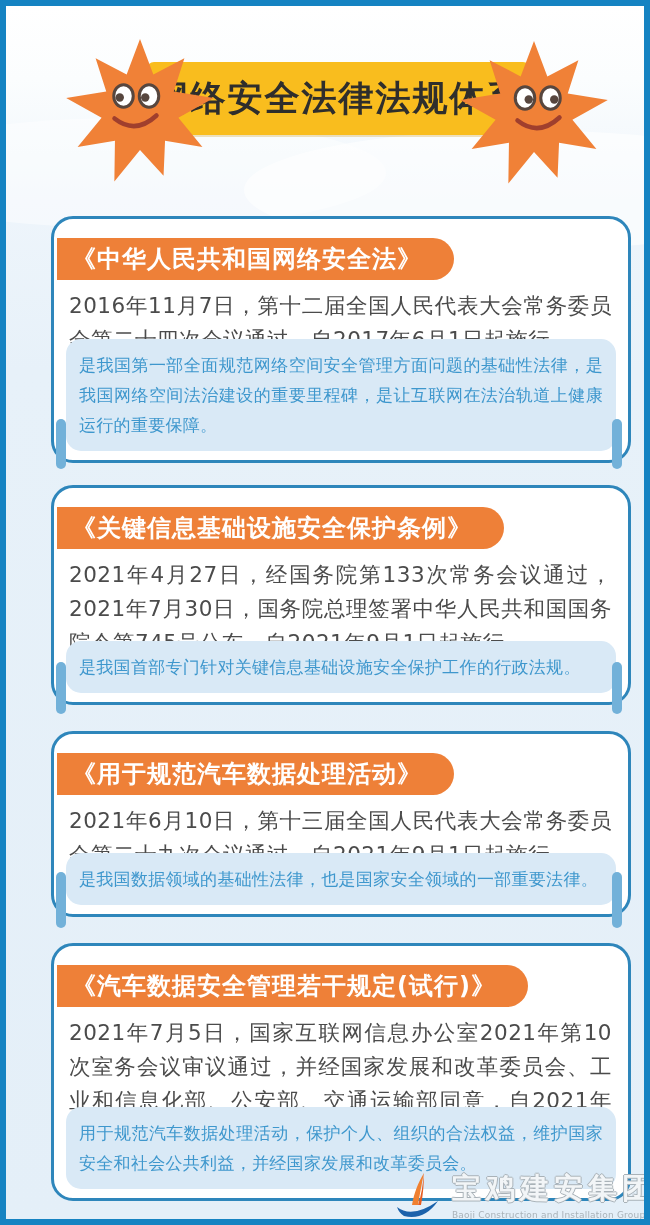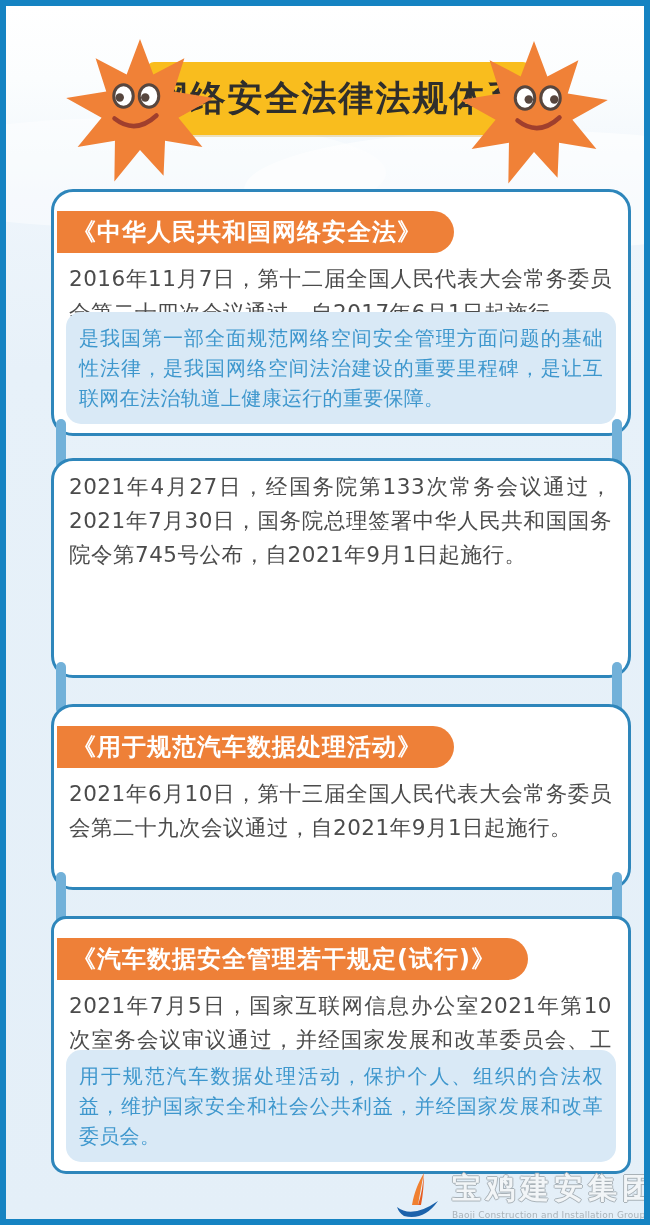--- a/index.html
+++ b/index.html
@@ -16,31 +16,31 @@
   
   .banner{position:absolute;left:141px;top:56px;width:383px;height:73px;background:#f9bd1e;
     border-radius:7px;display:flex;align-items:center;justify-content:center;box-shadow:0 2px 0 rgba(200,140,0,.25);}
   .banner-title{font-size:35px;font-weight:800;color:#2f2e2c;letter-spacing:2px;white-space:nowrap;}
   .star{position:absolute;width:152px;height:150px;}
   .star.left{left:58px;top:30px;}
   .star.right{left:452px;top:32px;}
 
   
   .card{position:absolute;left:45px;width:580px;background:#ffffff;border:3px solid #2e86bb;
-    border-radius:22px;box-sizing:border-box;}
+    border-radius:22px;box-sizing:border-box;margin-top:27px;}
   .card.c1{top:183px;height:247px;}
   .card.c2{top:452px;height:220px;}
   .card.c3{top:698px;height:186px;}
-  .card.c4{top:910px;height:258px;border-radius:15px;}
+  .card.c4{top:910px;height:258px;}
   .ribbon{margin:19px 0 0 3px;width:fit-content;max-width:92%;background:#ee8038;color:#ffffff;
     font-weight:700;font-size:24px;line-height:28px;padding:7px 32px 7px 15px;
     border-radius:0 23px 23px 0;letter-spacing:1px;white-space:nowrap;}
   .card-body{padding:9px 16px 0 15px;font-size:21.5px;color:#4b4b4b;line-height:34px;letter-spacing:.5px;text-align:justify;}
   .highlight{position:absolute;left:12px;right:12px;bottom:9px;background:#d9e9f6;border-radius:15px;
-    padding:11px 13px;font-size:20px;color:#3e97cd;line-height:30px;letter-spacing:.3px;text-align:justify;}
+    padding:11px 13px;font-size:17px;color:#3e97cd;line-height:30px;letter-spacing:.3px;text-align:justify;}
 
   
   .conn{position:absolute;width:10px;border-radius:6px;background:#72b1d9;}
   .conn.l{left:50px;} .conn.r{left:606px;}
   .conn.g1{top:413px;height:50px;}
   .conn.g2{top:656px;height:52px;}
   .conn.g3{top:866px;height:56px;}
 
   
   .wm{position:absolute;left:388px;top:1163px;display:flex;align-items:flex-start;}
@@ -83,29 +83,32 @@
   <div class="card c1">
     <div class="ribbon">《中华人民共和国网络安全法》</div>
     <div class="card-body">2016年11月7日，第十二届全国人民代表大会常务委员会第二十四次会议通过，自2017年6月1日起施行。</div>
     <div class="highlight">是我国第一部全面规范网络空间安全管理方面问题的基础性法律，是我国网络空间法治建设的重要里程碑，是让互联网在法治轨道上健康运行的重要保障。</div>
   </div>
 
   <div class="conn l g1"></div>
   <div class="conn r g1"></div>
 
   <div class="card c2">
+    <div class="ribbon">《关键信息基础设施安全保护条例》</div>
     <div class="card-body">2021年4月27日，经国务院第133次常务会议通过，2021年7月30日，国务院总理签署中华人民共和国国务院令第745号公布，自2021年9月1日起施行。</div>
+    <div class="highlight">是我国首部专门针对关键信息基础设施安全保护工作的行政法规。</div>
   </div>
 
   <div class="conn l g2"></div>
   <div class="conn r g2"></div>
 
   <div class="card c3">
     <div class="ribbon">《用于规范汽车数据处理活动》</div>
     <div class="card-body">2021年6月10日，第十三届全国人民代表大会常务委员会第二十九次会议通过，自2021年9月1日起施行。</div>
+    <div class="highlight">是我国数据领域的基础性法律，也是国家安全领域的一部重要法律。</div>
   </div>
 
   <div class="conn l g3"></div>
   <div class="conn r g3"></div>
 
   <div class="card c4">
     <div class="ribbon">《汽车数据安全管理若干规定(试行)》</div>
     <div class="card-body">2021年7月5日，国家互联网信息办公室2021年第10次室务会议审议通过，并经国家发展和改革委员会、工业和信息化部、公安部、交通运输部同意，自2021年10月1日起施行。</div>
     <div class="highlight">用于规范汽车数据处理活动，保护个人、组织的合法权益，维护国家安全和社会公共利益，并经国家发展和改革委员会。</div>
   </div>

